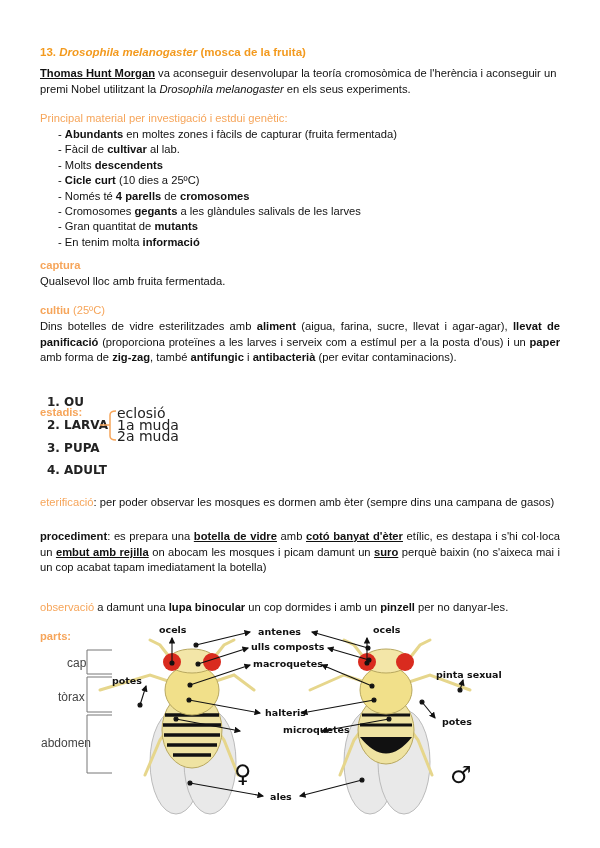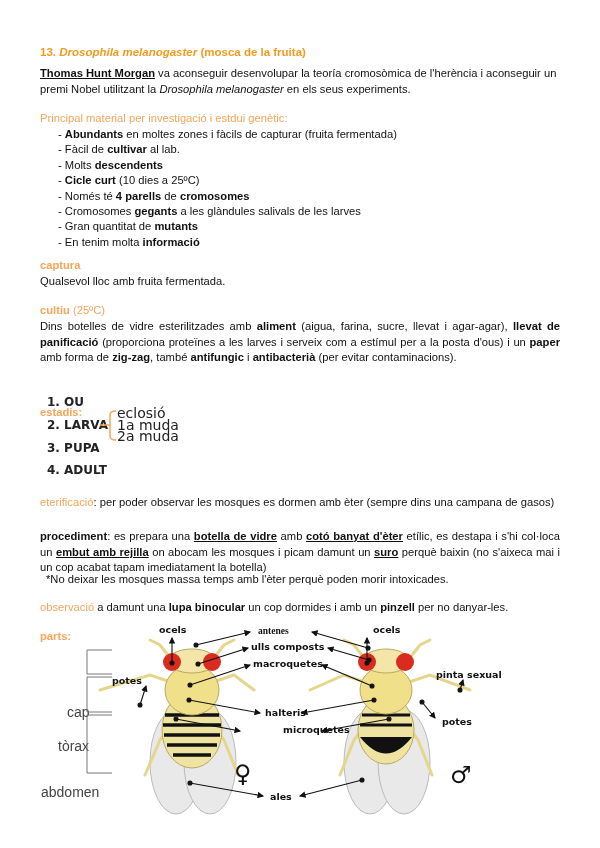--- a/index.html
+++ b/index.html
@@ -12,21 +12,21 @@
   .orange { color: #f6a55a; }
   .orange-b { color: #f6a55a; font-weight: bold; }
   .para { line-height: 15.5px; }
   .just { text-align: justify; text-align-last: left; white-space: normal; width: 520px; }
   u { text-decoration: underline; font-weight: bold; }
   b { font-weight: bold; }
   .list-item { line-height: 15.4px; }
   .stage { font-weight: bold; font-size: 12px; font-family: "DejaVu Sans", sans-serif; color: #222; }
   .sub { font-family: "DejaVu Sans", sans-serif; font-size: 14px; color: #222; line-height: 11.5px; }
   .lbl { font-family: "DejaVu Sans", sans-serif; font-size: 9.5px; color: #111; font-weight: bold; }
-  .side { font-size: 14px; color: #444; margin-top: 48px; }
+  .side { font-size: 12px; color: #444; }
   svg { position: absolute; left: 0; top: 0; }
 </style>
 </head>
 <body>
 
 <div class="page">
 
   <div class="abs title" style="left:40px; top:46px;">
     <span>13. </span><i>Drosophila melanogaster</i><span> (mosca de la fruita)</span>
   </div>
@@ -71,21 +71,20 @@
     <div>2a muda</div>
   </div>
 
   <div class="abs para just" style="left:40px; top:495px;">
     <span class="orange">eterificació</span><span>: per poder observar les mosques es dormen amb èter (sempre dins una campana de gasos)</span>
   </div>
 
   <div class="abs para just" style="left:40px; top:529px;">
     <b>procediment</b><span>: es prepara una </span><u>botella de vidre</u><span> amb </span><u>cotó banyat d'èter</u><span> etílic, es destapa i s'hi col·loca un </span><u>embut amb rejilla</u><span> on abocam les mosques i picam damunt un </span><u>suro</u><span> perquè baixin (no s'aixeca mai i un cop acabat tapam imediatament la botella)</span>
   </div>
-  <div class="abs" style="left:46px; top:573px;">*No deixar les mosques massa temps amb l'èter perquè poden morir intoxicades.</div>
 
   <div class="abs" style="left:40px; top:601px;">
     <span class="orange">observació</span><span> a damunt una </span><b>lupa binocular</b><span> un cop dormides i amb un </span><b>pinzell</b><span> per no danyar-les.</span>
   </div>
 
   <div class="abs orange-b" style="left:40px; top:630px;">parts:</div>
   <div class="abs side" style="left:67px; top:656px;">cap</div>
   <div class="abs side" style="left:58px; top:690px;">tòrax</div>
   <div class="abs side" style="left:41px; top:736px;">abdomen</div>
 
@@ -189,21 +188,21 @@
       <circle cx="422" cy="702" r="2"></circle>
       <line x1="460" y1="690" x2="463" y2="680" marker-end="url(#ah)"></line>
       <circle cx="460" cy="690" r="2"></circle>
       <line x1="362" y1="780" x2="300" y2="796" marker-end="url(#ah)"></line>
       <circle cx="362" cy="780" r="2"></circle>
     </g>
   </svg>
 
   <div class="abs lbl" style="left:159px; top:624px;">ocels</div>
   <div class="abs lbl" style="left:373px; top:624px;">ocels</div>
-  <div class="abs lbl" style="left:258px; top:626px;font-family:Liberation Serif, serif;">antenes</div>
+  <div class="abs lbl" style="left:258px; top:626px;">antenes</div>
   <div class="abs lbl" style="left:251px; top:641px;">ulls composts</div>
   <div class="abs lbl" style="left:253px; top:658px;">macroquetes</div>
   <div class="abs lbl" style="left:265px; top:707px;">halteris</div>
   <div class="abs lbl" style="left:243px; top:724px;margin-left:40px;">microquetes</div>
   <div class="abs lbl" style="left:112px; top:675px;">potes</div>
   <div class="abs lbl" style="left:442px; top:716px;">potes</div>
   <div class="abs lbl" style="left:436px; top:669px;">pinta sexual</div>
   <div class="abs lbl" style="left:270px; top:791px;">ales</div>
   <div class="abs" style="left:234px; top:760px; font-size:24px; font-family:'DejaVu Sans',sans-serif;">♀</div>
   <div class="abs" style="left:450px; top:761px; font-size:24px; font-family:'DejaVu Sans',sans-serif;">♂</div>

